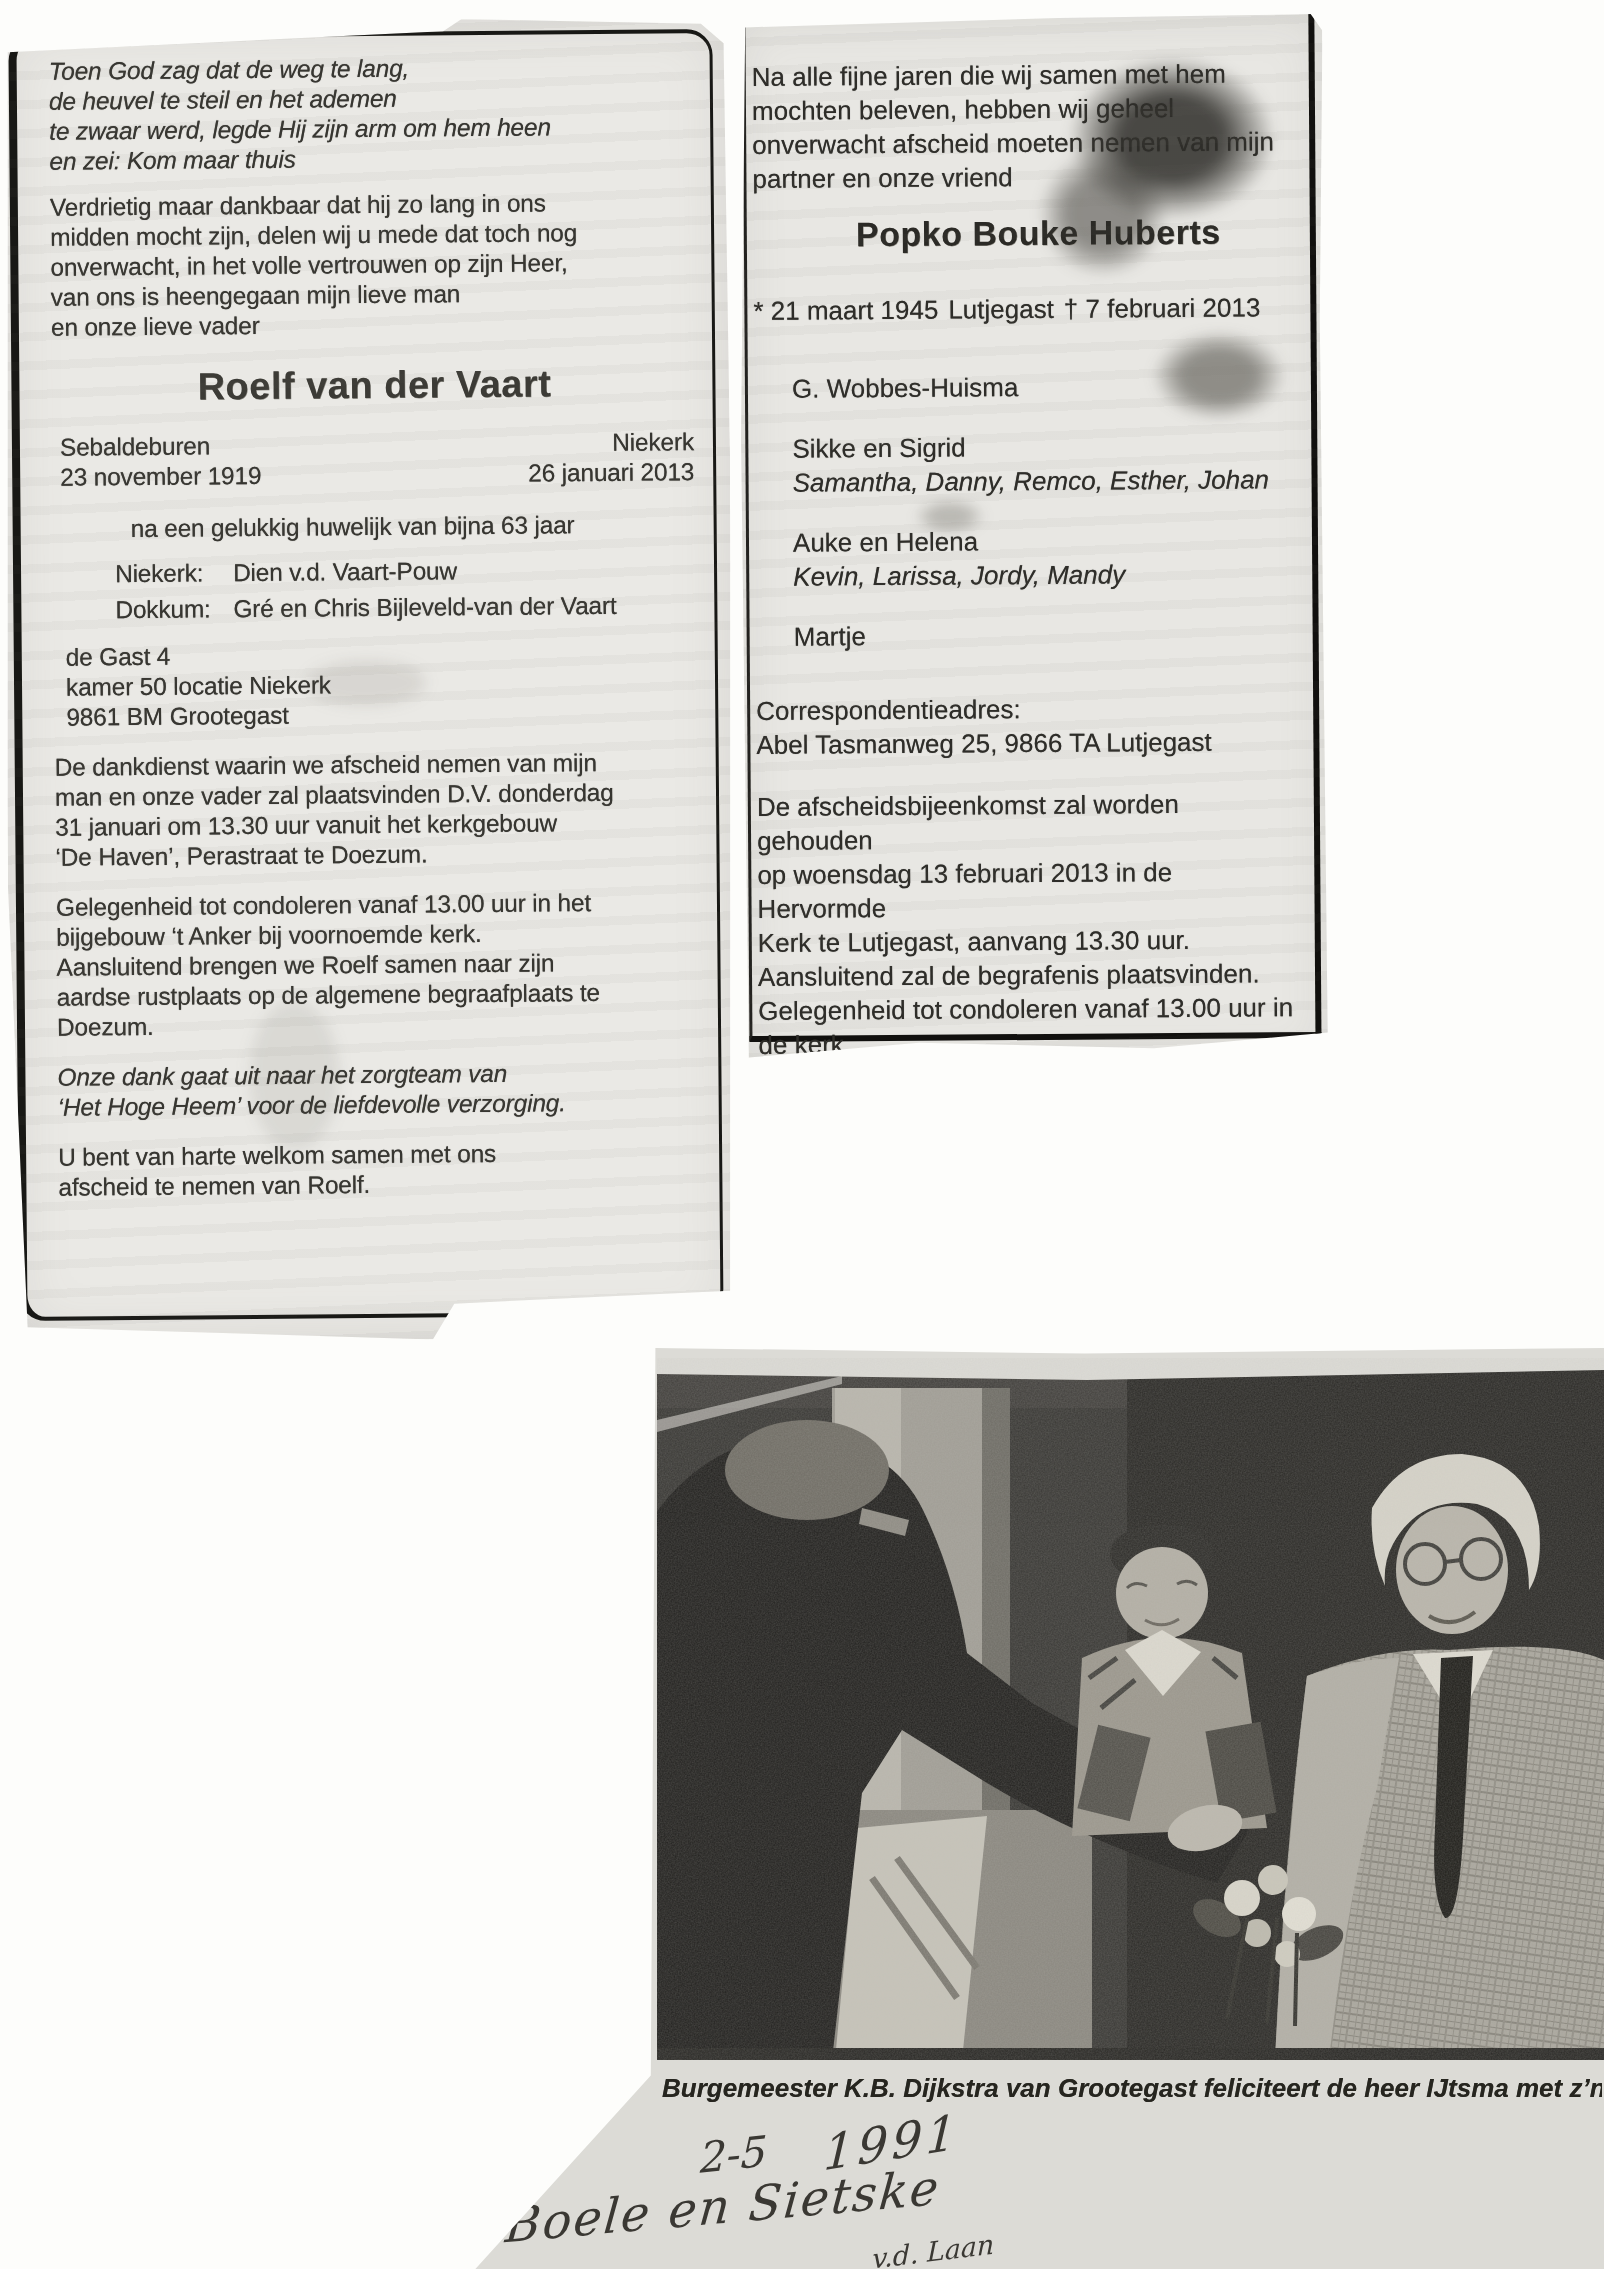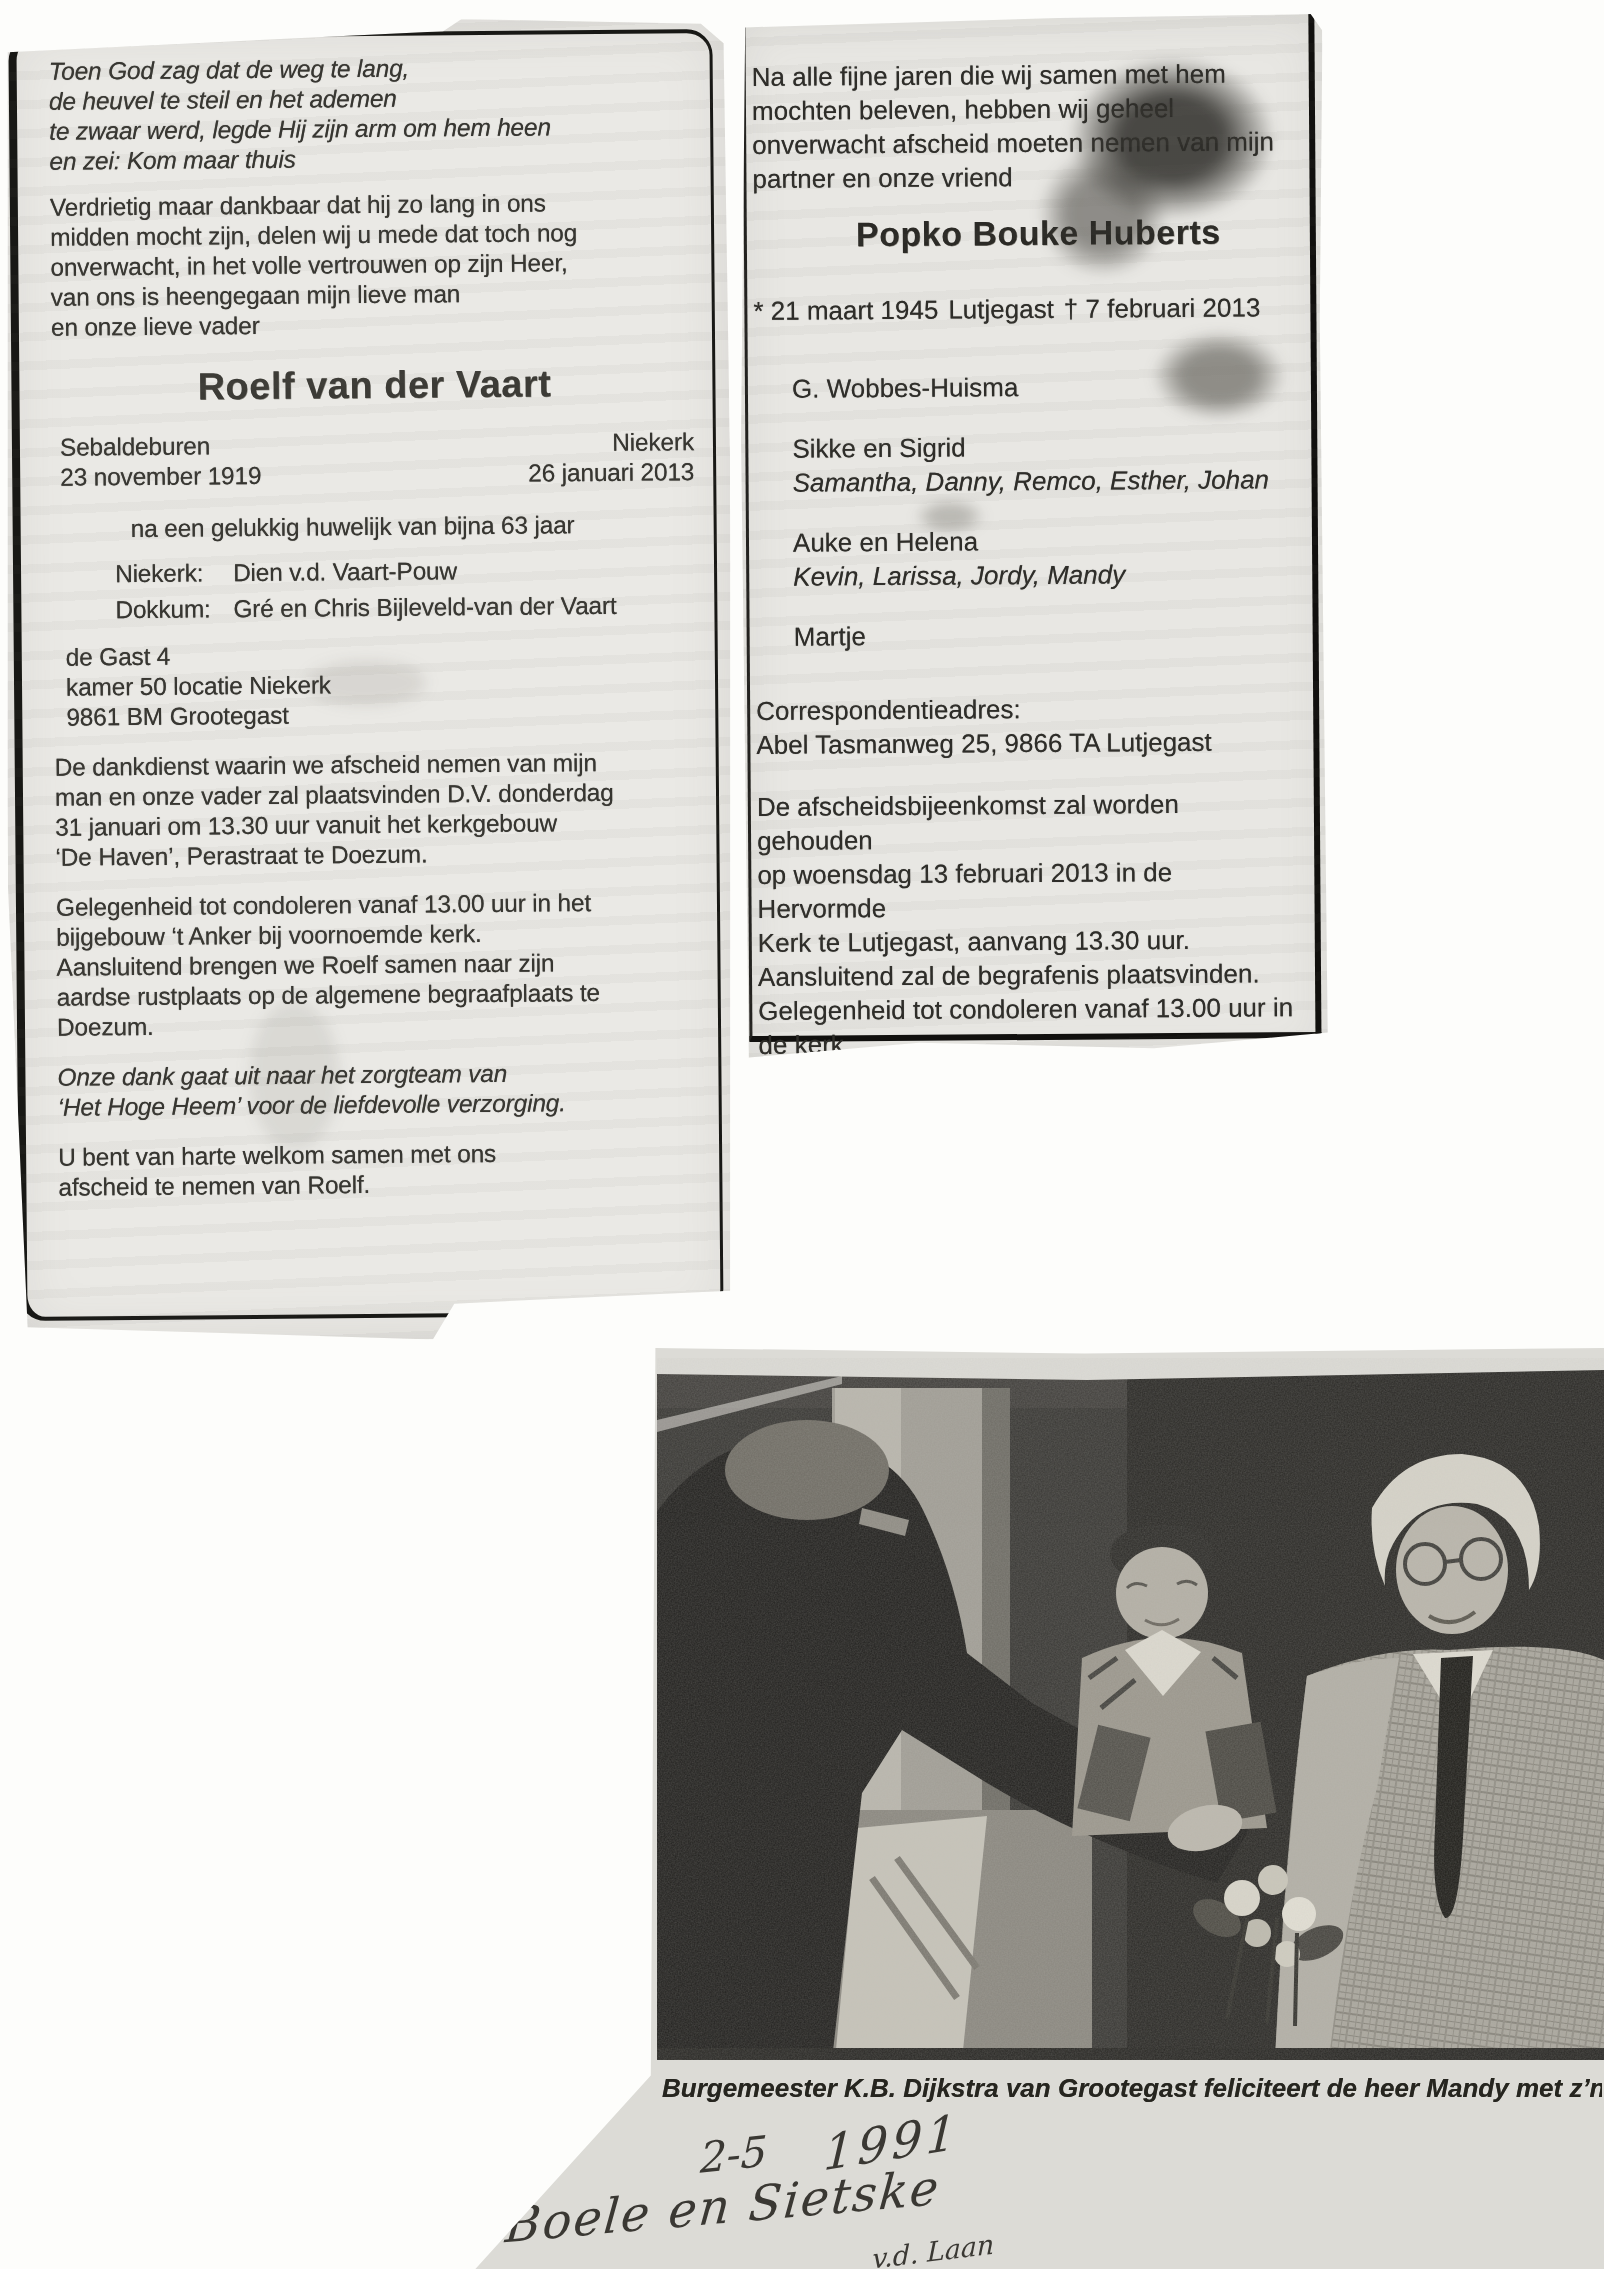--- a/index.html
+++ b/index.html
@@ -260,21 +260,21 @@
         <circle cx="630" cy="596" r="13" fill="#cfccc0"></circle>
         <path d="M590 560 L570 660 M620 560 L610 665 M640 575 L638 668" stroke="#35342f" stroke-width="4" fill="none"></path>
       </g>
 
       <polygon points="0,0 947,0 947,12 430,22 0,16" fill="#dcdbd6"></polygon>
       <rect x="0" y="690" width="947" height="12" fill="#2a2926"></rect>
 
       <rect x="0" y="0" width="947" height="702" filter="url(#grain)" opacity="0.5"></rect>
     </svg>
     <div class="caption">
-      <div class="caption-l1">Burgemeester K.B. Dijkstra van Grootegast feliciteert de heer Mandy met z’n</div>
+      <div class="caption-l1">Burgemeester K.B. Dijkstra van Grootegast feliciteert de heer IJtsma met z’n</div>
     </div>
     <div class="hand hand-date">2-5</div>
     <div class="hand hand-year">1991</div>
     <div class="hand hand-names">Boele en Sietske</div>
     <div class="hand hand-suffix">v.d. Laan</div>
   </div>
 
 </div>
 
 </body></html>

